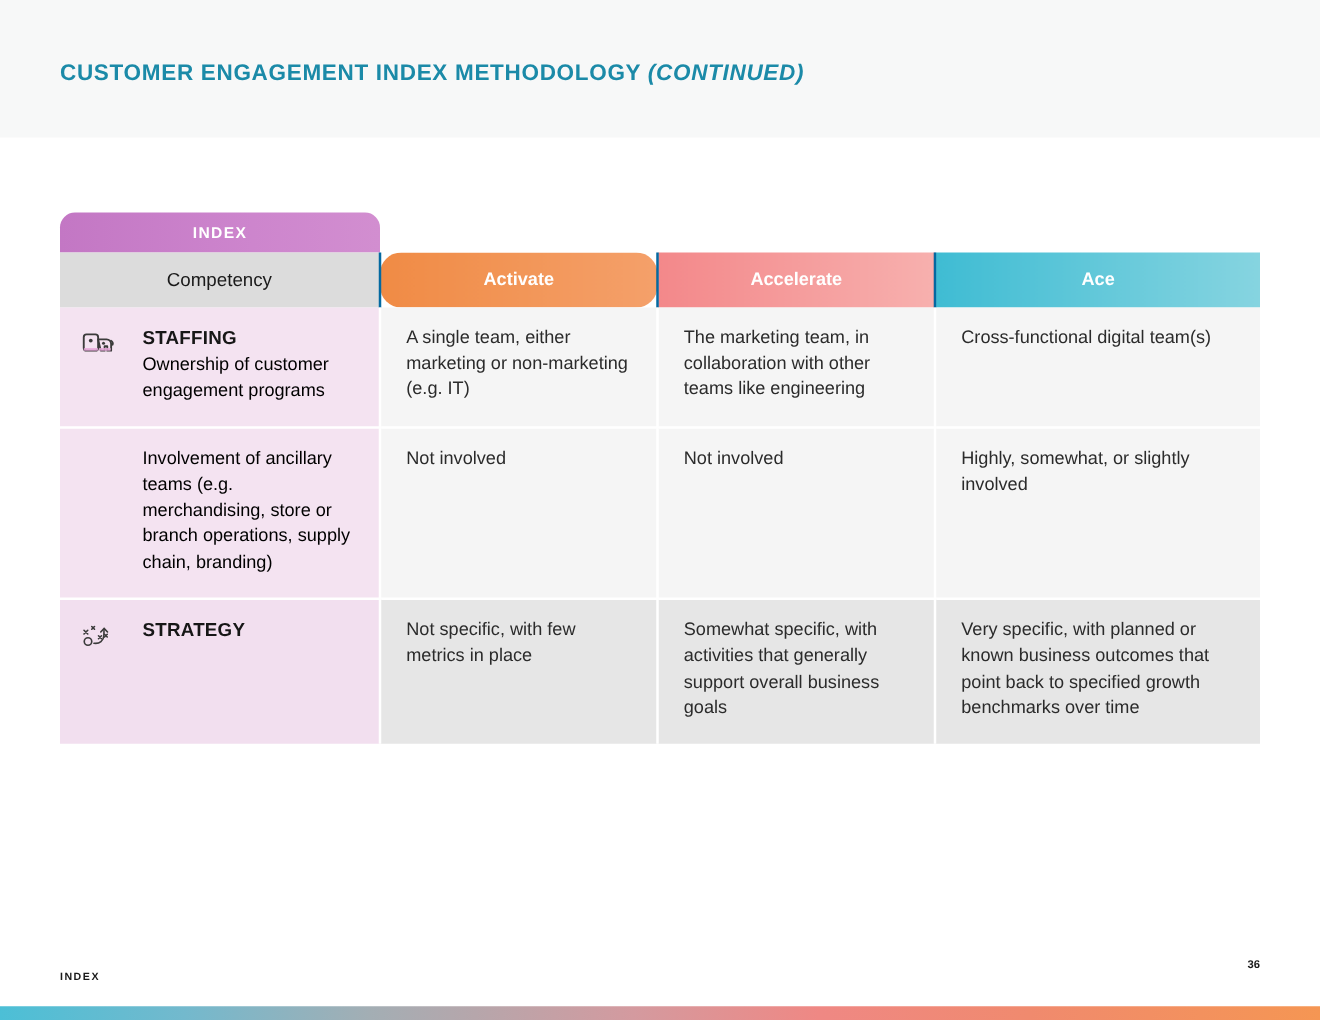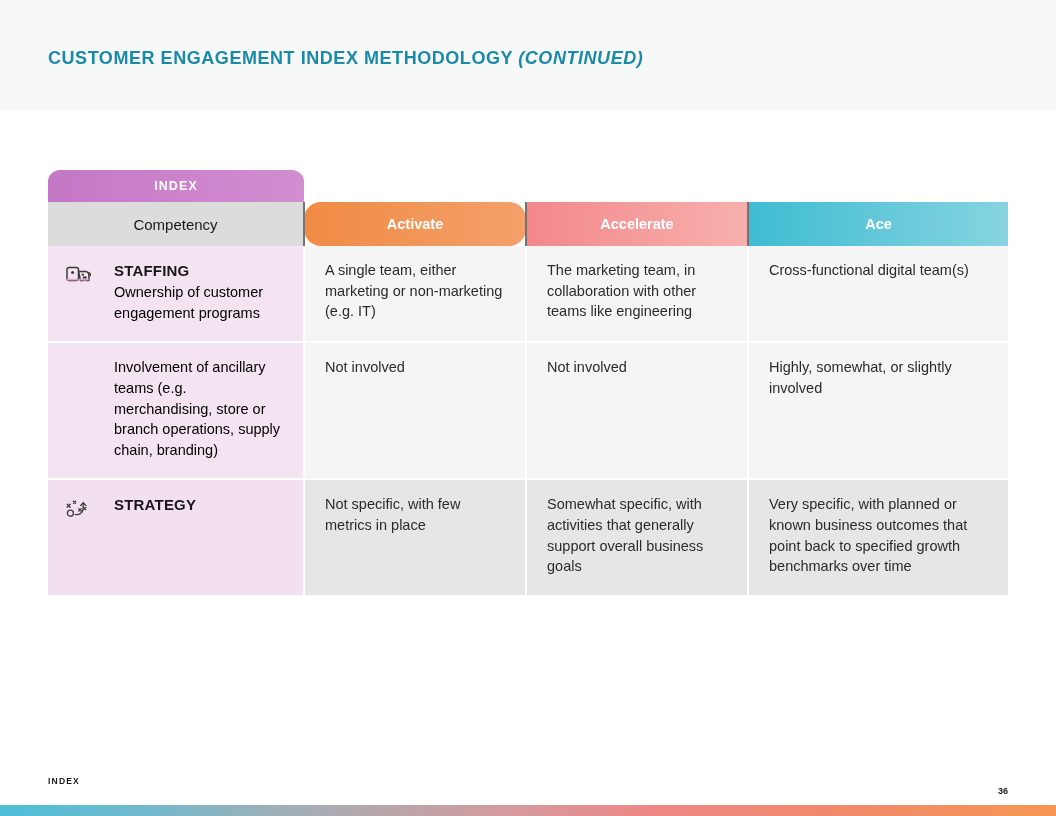--- a/index.html
+++ b/index.html
@@ -75,21 +75,21 @@
   table.matrix col.c-accelerate { width: 222px; }
   table.matrix col.c-ace        { width: 260px; }
 
   thead th {
     height: 44px;
     font-size: 14.5px;
     font-weight: bold;
     text-align: center;
     vertical-align: middle;
     color: #ffffff;
-    border-right: 2px solid #737373;
+    border-right: 2px solid #0369a1;
   }
   thead th:last-child { border-right: none; }
 
   th.h-competency {
     background: #dcdcdc;
     color: #1a1a1a;
     font-weight: normal;
     font-size: 15px;
   }
   th.h-activate {
@@ -163,21 +163,21 @@
     left: 48px;
     bottom: 30px;
     font-size: 8.5px;
     font-weight: bold;
     letter-spacing: 1.2px;
     color: #1a1a1a;
   }
   .footer-page {
     position: absolute;
     right: 48px;
-    bottom: 20px;
+    bottom: 40px;
     font-size: 9px;
     font-weight: bold;
     color: #1a1a1a;
   }
 
   .bottom-bar {
     position: absolute;
     left: 0;
     bottom: 0;
     width: 1056px;

